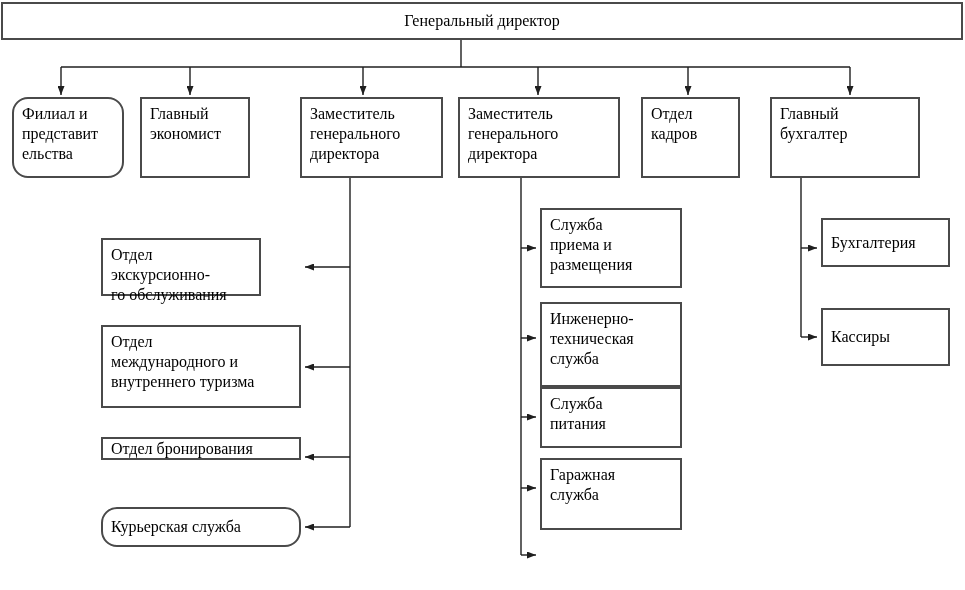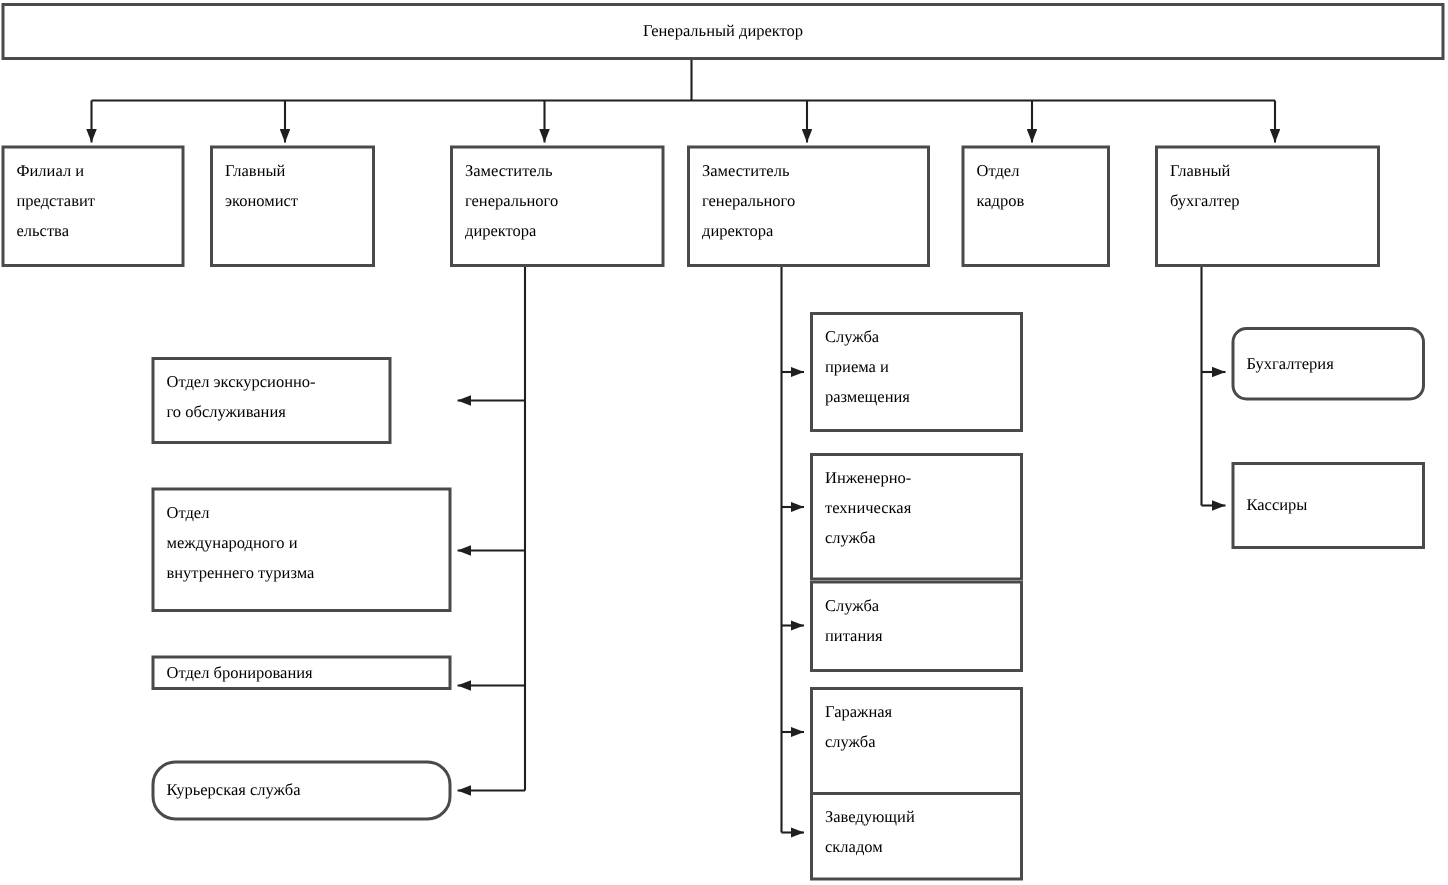--- a/index.html
+++ b/index.html
@@ -20,21 +20,21 @@
     position: absolute;
     left: 0;
     top: 0;
     z-index: 0;
   }
   .node {
     position: absolute;
     box-sizing: border-box;
     border: 2px solid #4a4a4a;
     background: #ffffff;
-    font-size: 11px;
+    font-size: 16px;
     line-height: 20px;
     white-space: pre-line;
     padding: 5px 8px;
     z-index: 1;
   }
   .node.root {
     display: flex;
     align-items: center;
     justify-content: center;
     text-align: center;
@@ -82,21 +82,21 @@
       <line x1="521" y1="555" x2="536" y2="555" marker-end="url(#arrow)"></line>
 
       <line x1="801" y1="178" x2="801" y2="337"></line>
       <line x1="801" y1="248" x2="817" y2="248" marker-end="url(#arrow)"></line>
       <line x1="801" y1="337" x2="817" y2="337" marker-end="url(#arrow)"></line>
     </g>
   </svg>
 
   <div class="node root" style="left:1px; top:2px; width:962px; height:38px;">Генеральный директор</div>
 
-  <div class="node" style="left:1px; top:97px; width:122px; height:81px;">Филиал и
+  <div class="node" style="left:12px; top:97px; width:112px; height:81px;border-radius:16px;">Филиал и
 представит
 ельства</div>
 
   <div class="node" style="left:140px; top:97px; width:110px; height:81px;">Главный
 экономист</div>
 
   <div class="node" style="left:300px; top:97px; width:143px; height:81px;">Заместитель
 генерального
 директора</div>
 
@@ -128,20 +128,18 @@
   <div class="node" style="left:540px; top:302px; width:142px; height:85px;">Инженерно-
 техническая
 служба</div>
 
   <div class="node" style="left:540px; top:387px; width:142px; height:61px;">Служба
 питания</div>
 
   <div class="node" style="left:540px; top:458px; width:142px; height:72px;">Гаражная
 служба</div>
 
-  <div class="node" style="left:540px; top:528px; width:142px; height:59px;">Заведующий
-складом</div>
 
-  <div class="node vc" style="left:821px; top:218px; width:129px; height:49px;border-radius:10px;">Бухгалтерия</div>
+  <div class="node vc" style="left:821px; top:218px; width:129px; height:49px;">Бухгалтерия</div>
 
   <div class="node vc" style="left:821px; top:308px; width:129px; height:58px;text-align:right;">Кассиры</div>
 
 </div>
 
 </body></html>

